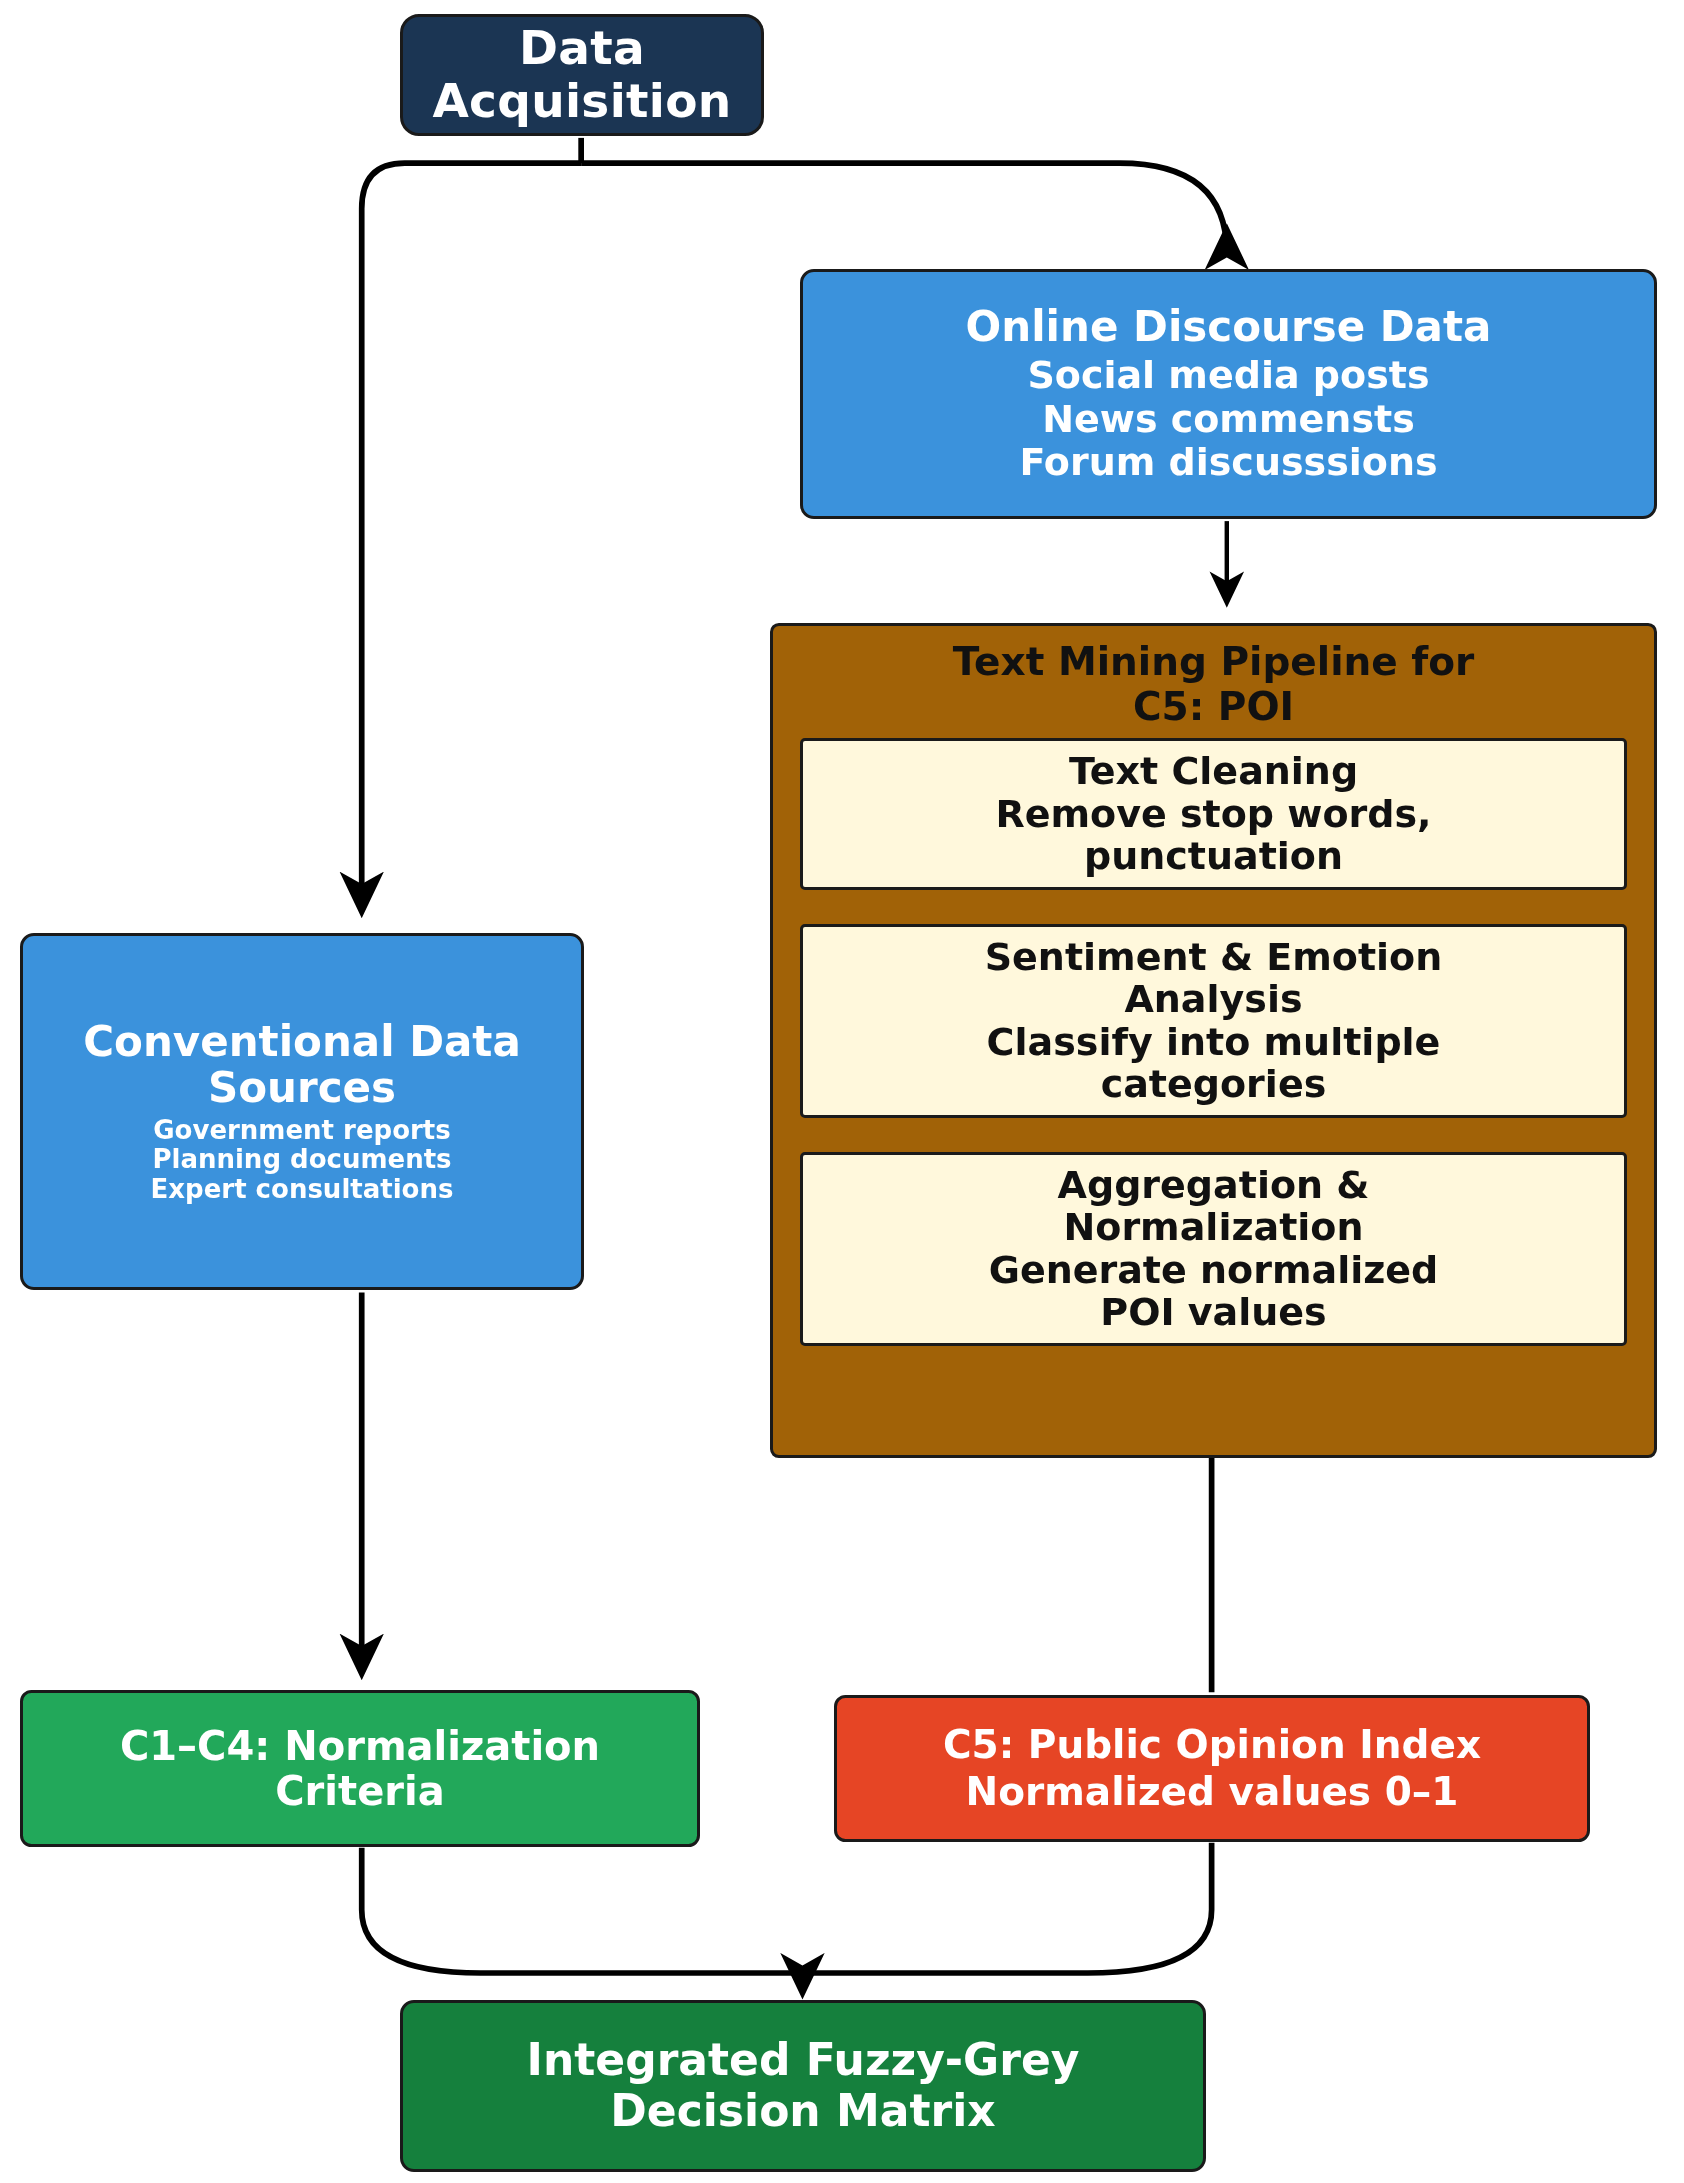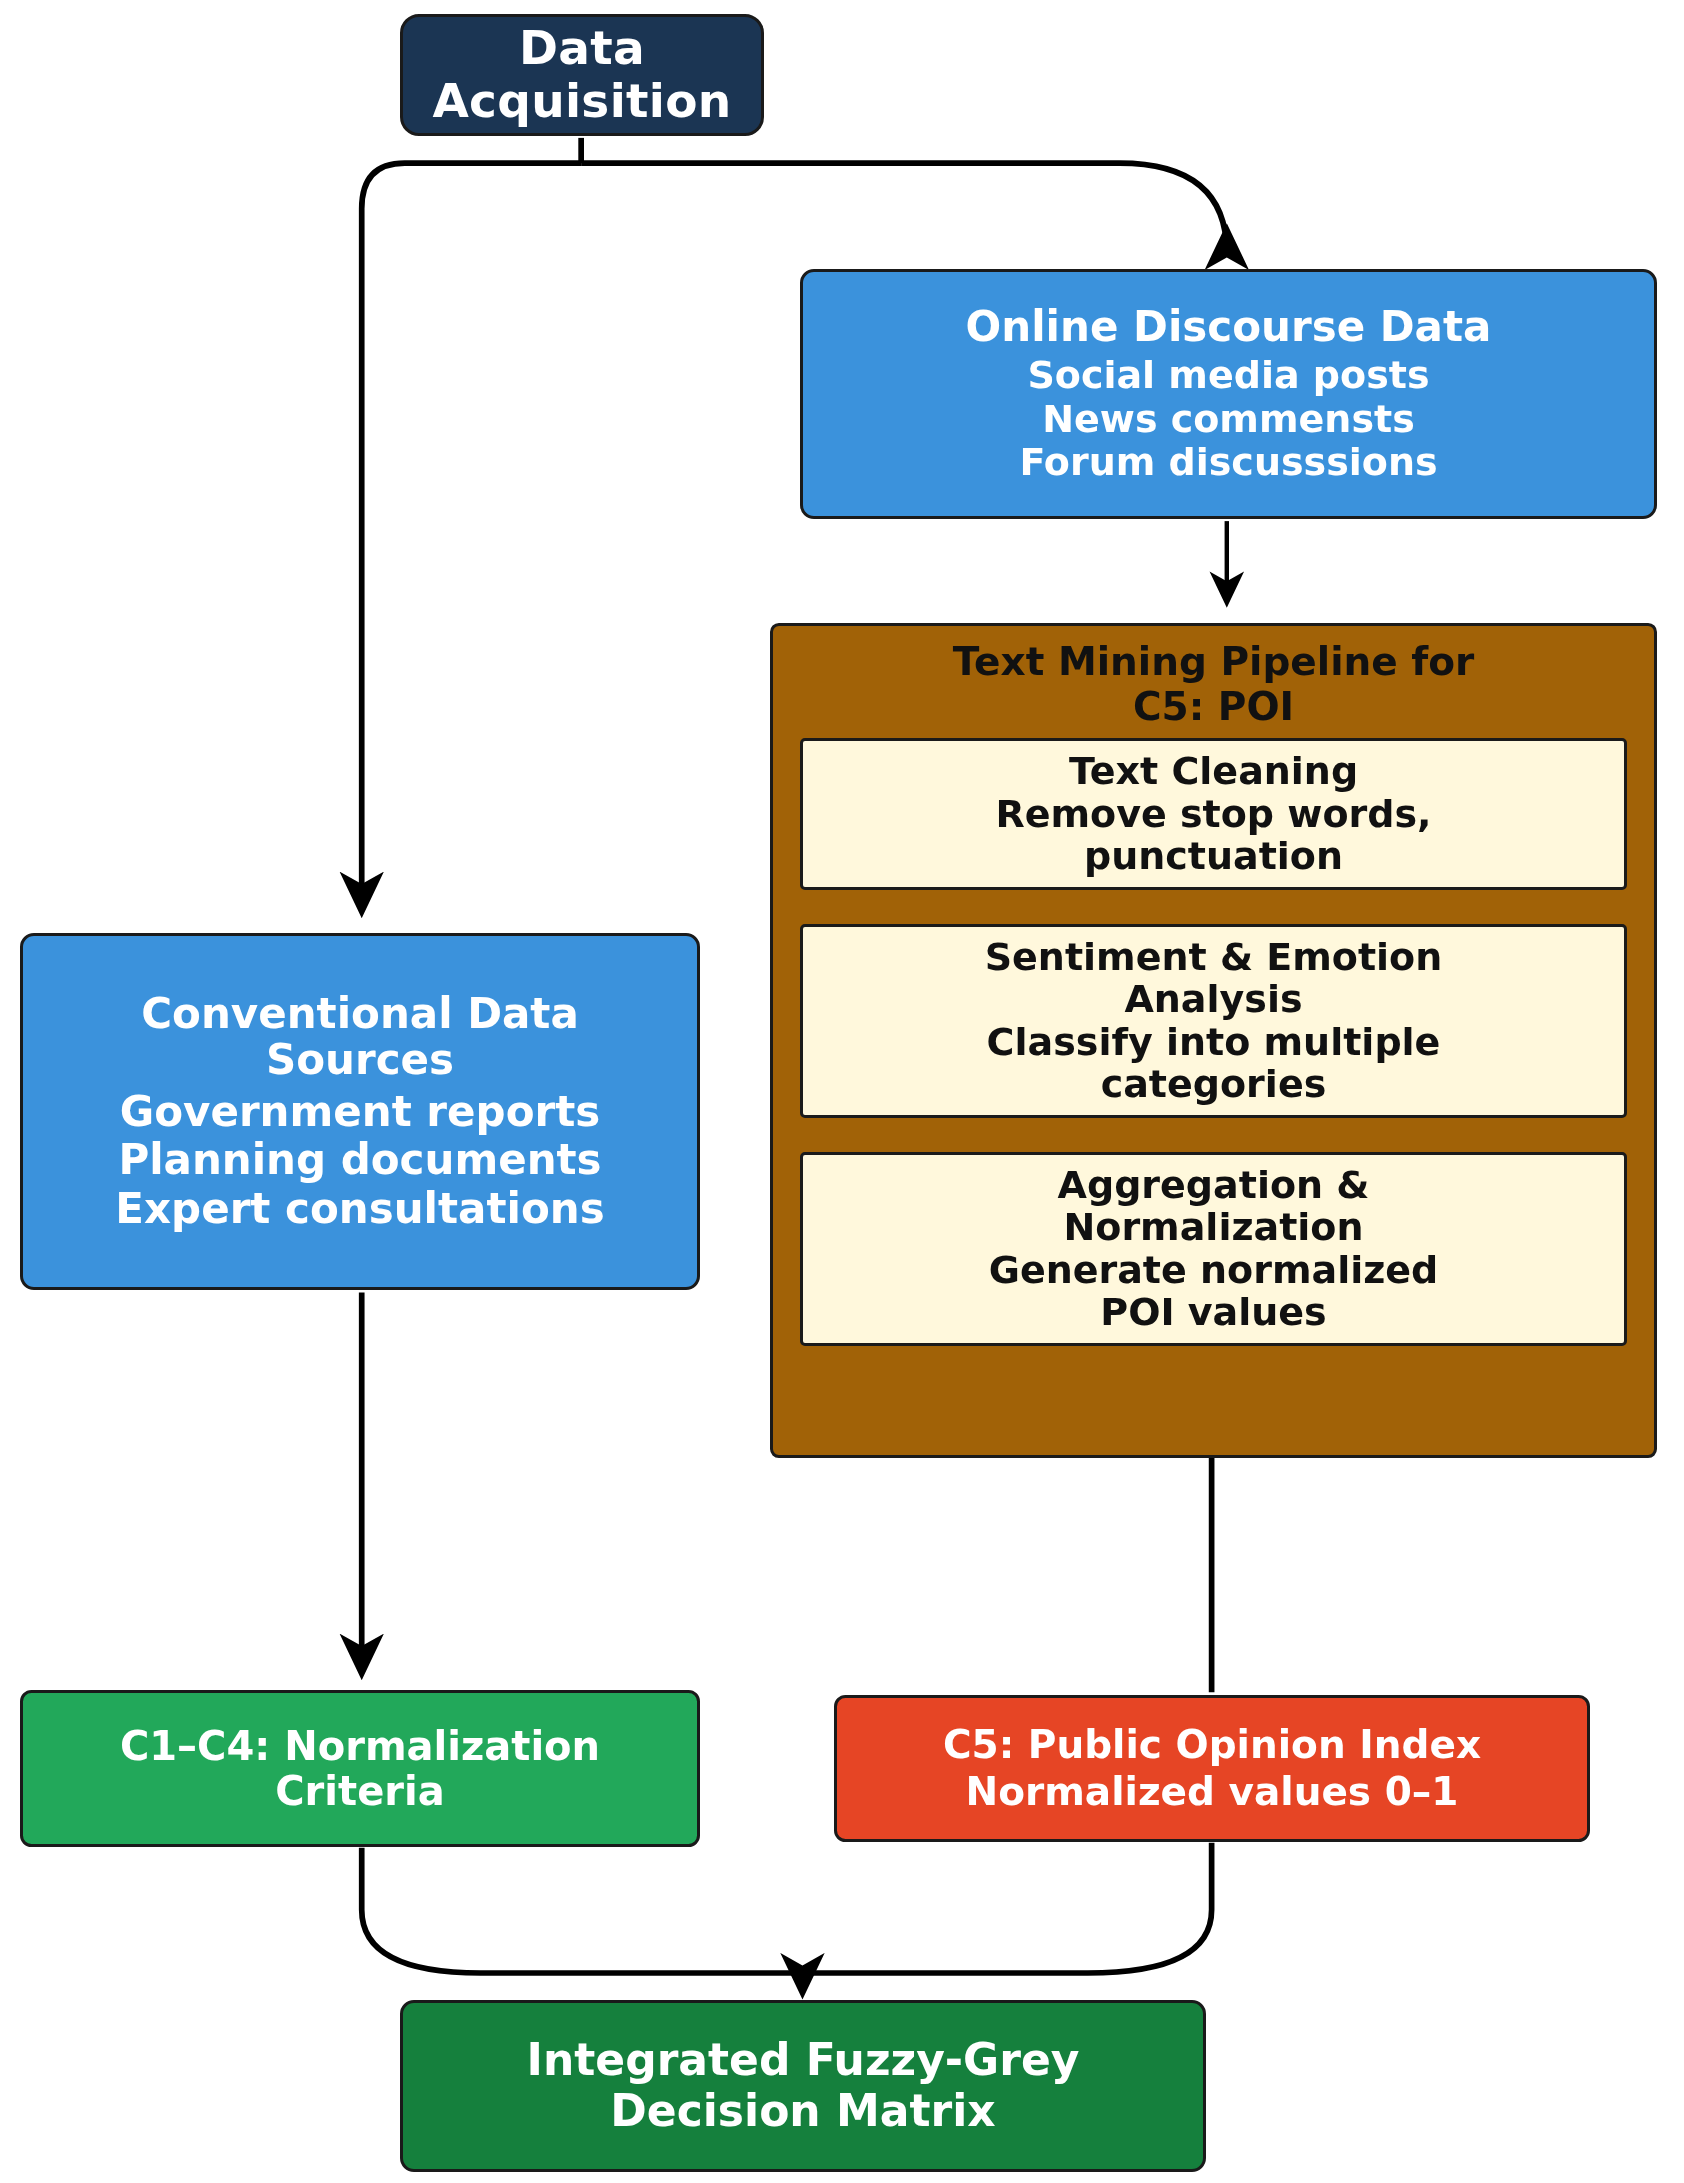--- a/index.html
+++ b/index.html
@@ -106,26 +106,26 @@
     padding: 8.9px 10px;
     color: #111111;
   }
   .inner-step .s-title { font-weight: bold; font-size: 38px; line-height: 1.12; }
   .inner-step .s-sub   { font-weight: bold; font-size: 38px; line-height: 1.12; }
   #step-1 { margin-bottom: 34px; }
   #step-2 { margin-bottom: 34px; }
 
   #node-conventional {
     left: 20px;  top: 933px;
-    width: 680px; height: 357px;
+    width: 564px; height: 357px;
     background: #3B92DC;
     border-radius: 14px;
   }
   #node-conventional .title { font-size: 42px; margin-bottom: 5px; }
-  #node-conventional .sub   { font-size: 42px; }
+  #node-conventional .sub   { font-size: 26px; }
 
   #node-c1c4 {
     left: 20px;  top: 1690px;
     width: 680px; height: 157px;
     background: #22A85A;
     border-radius: 11.4px;
   }
   #node-c1c4 .title { font-size: 40px; }
 
   #node-c5 {

